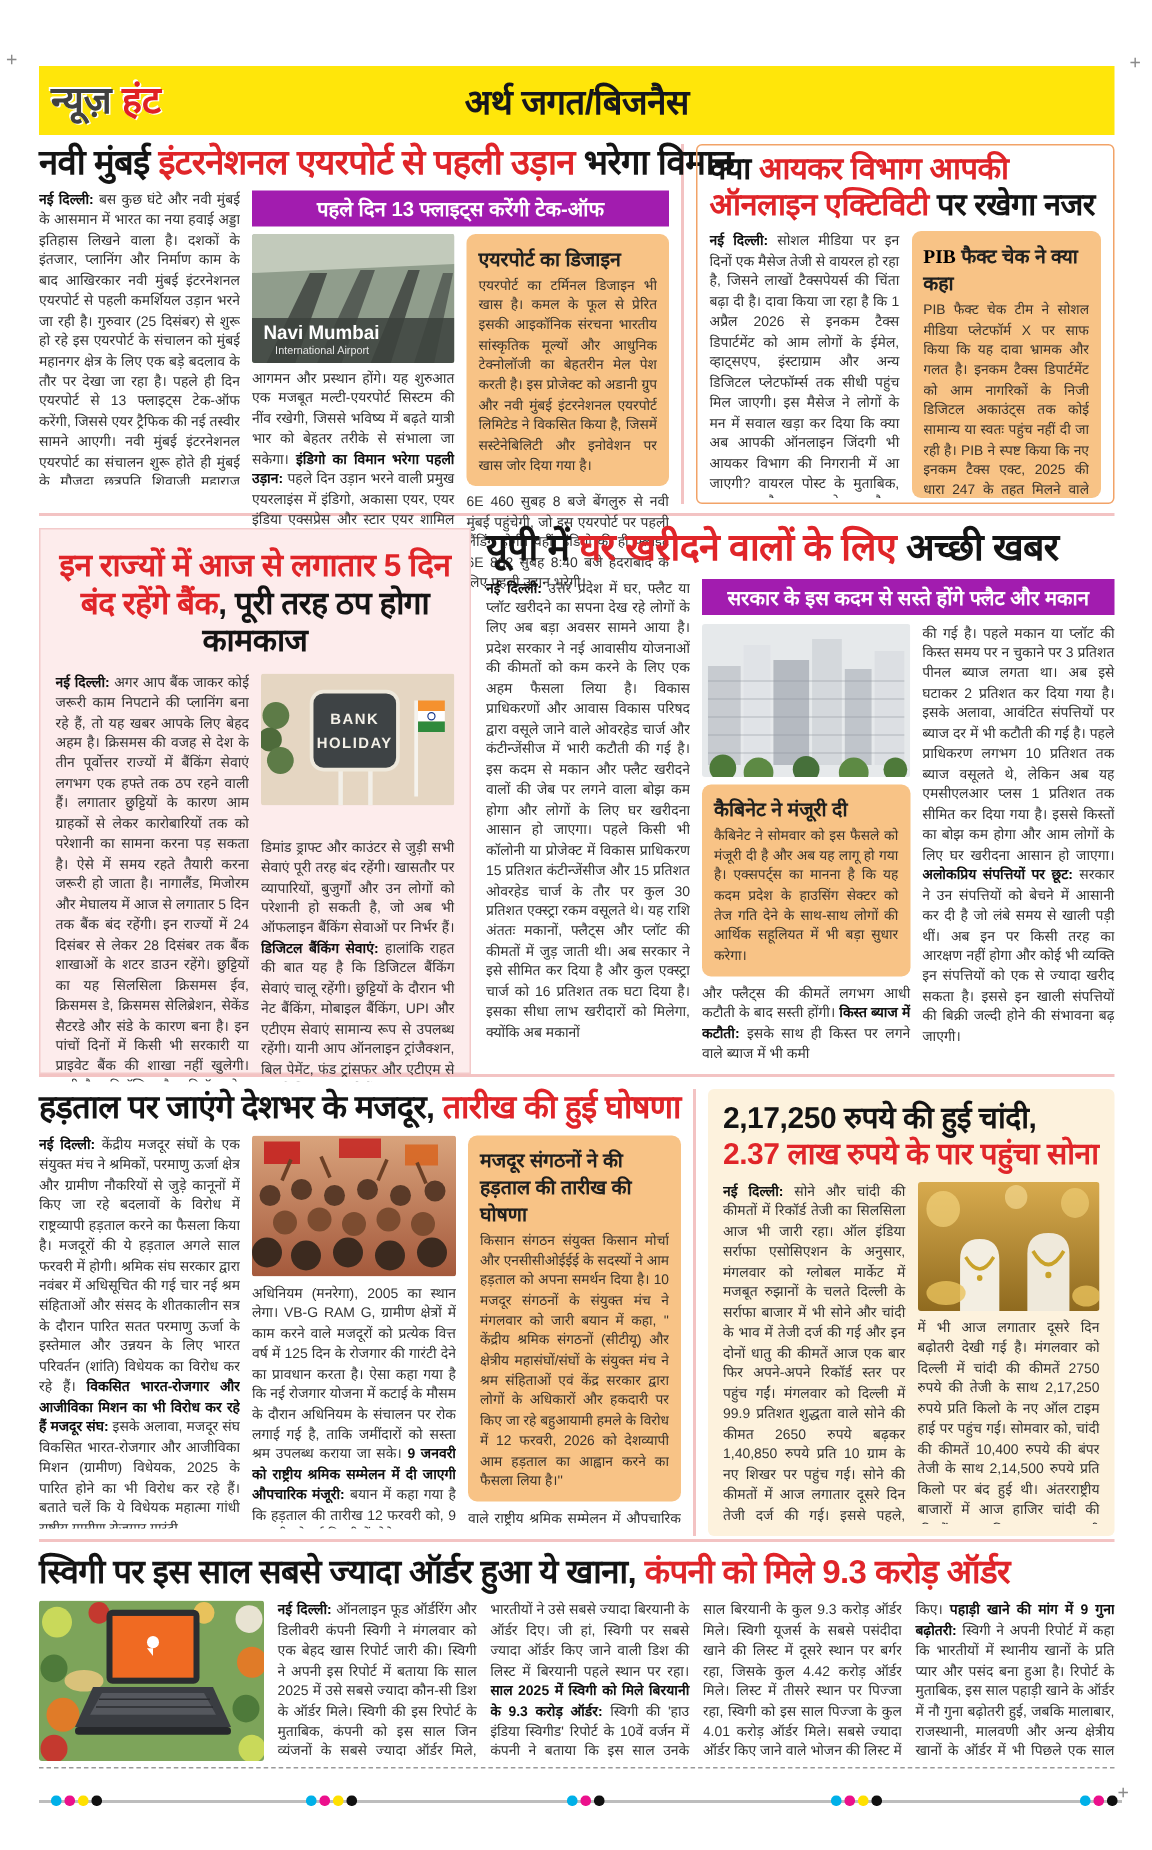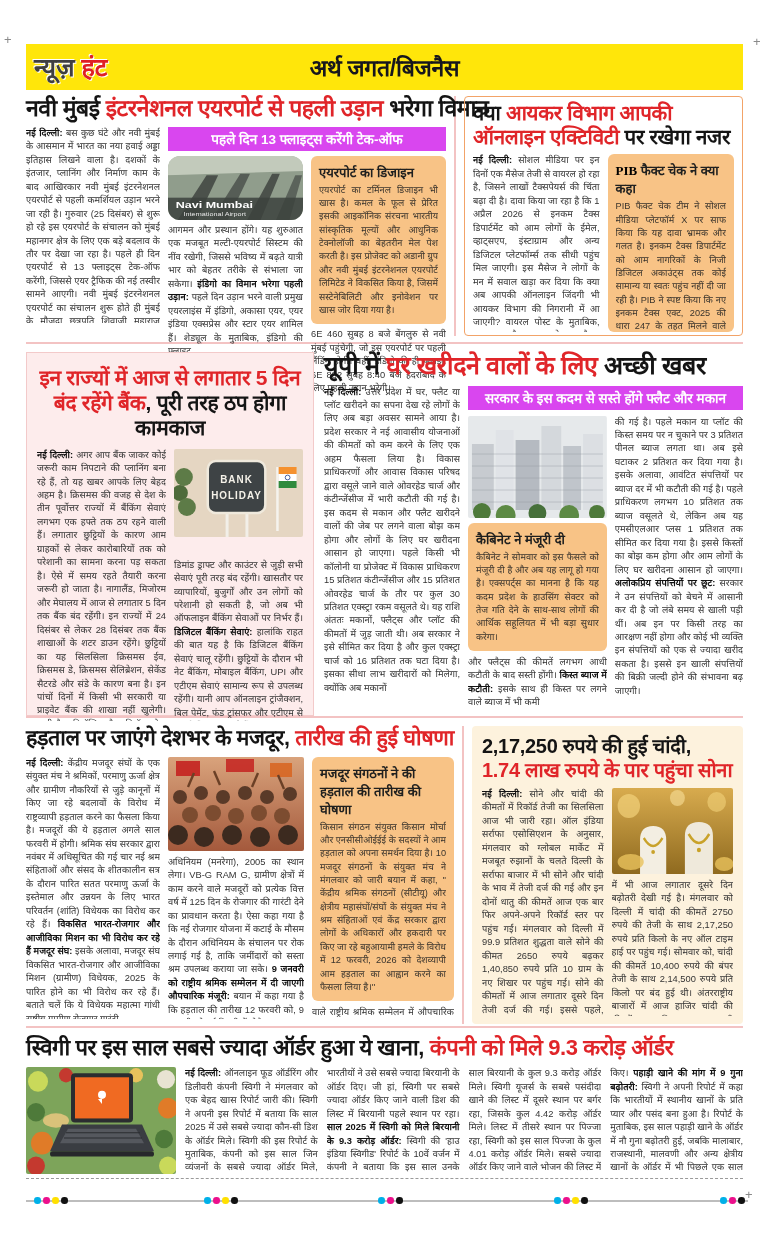--- a/index.html
+++ b/index.html
@@ -22,38 +22,38 @@
   .header-right { margin-left:auto; display:flex; align-items:center; gap:9px; z-index:2; }
   .dateline { font-size:10px; font-weight:700; color:#1c1c1c; }
   .pageno { border-left:2.5px solid #141414; padding:1px 2px 1px 9px; font-size:34px; font-weight:800; color:#0c0c0c; line-height:0.95; }
 
   
   .b { font-size:9.3px; line-height:1.45; text-align:justify; color:#333; overflow:hidden; }
   .lead { font-weight:700; color:#111; }
   .ibold { font-weight:700; color:#111; }
   .red { color:#e02529; }
   .blk { color:#141414; }
-  .band { background:#d946ef; color:#ffffff; font-weight:700; font-size:13.5px; text-align:center; padding:3px 2px; }
+  .band { background:#a21caf; color:#ffffff; font-weight:700; font-size:13.5px; text-align:center; padding:3px 2px; }
   .obox { background:#f8c386; border-radius:6px; padding:7px 8px; overflow:hidden; }
   .obox h3 { font-size:13px; font-weight:800; color:#20201f; margin-bottom:3px; }
   .obox .b { font-size:9.2px; color:#3a342c; }
   .imgbox { width:100%; overflow:hidden; border-radius:2px; }
   .imgbox svg { display:block; width:100%; height:100%; }
 
   
   .sec1 { display:flex; height:254px; border-bottom:2px solid #f3c3c3; padding:6px 0 6px; }
   .artA { width:430px; padding-right:8px; border-right:2px solid #f3c3c3; }
   .artA .hl { font-size:23px; font-weight:800; line-height:1.12; letter-spacing:-0.4px; margin-bottom:5px; white-space:nowrap; }
   .artA-body { display:flex; gap:8px; height:196px; }
   .colA1 { width:134px; height:100%; }
   .artA-right { flex:1; display:flex; flex-direction:column; }
   .rowA { display:flex; gap:8px; flex:1; margin-top:5px; }
   .colA2 { width:50%; display:flex; flex-direction:column; gap:4px; }
   .colA3 { width:50%; display:flex; flex-direction:column; gap:4px; }
-  .colA2 .imgbox { height:64px; flex:none;border-radius:12px; }
+  .colA2 .imgbox { height:86px; flex:none; }
   .colA2 .b, .colA3 .b { flex:1; }
 
   .artB { flex:1; margin-left:8px; border:1px solid #f2a368; border-radius:4px; padding:4px 8px 6px; }
   .artB .hl { font-size:20.5px; font-weight:800; line-height:1.18; letter-spacing:-0.3px; margin-bottom:5px; }
   .artB-body { display:flex; gap:8px; height:178px; }
   .colB1 { width:50%; height:100%; }
   .colB2 { width:50%; }
   .pib-label { font-family:"Liberation Serif","DejaVu Serif",serif; color:#000000; font-weight:700; }
 
   
@@ -310,21 +310,21 @@
           <div class="obox">
             <h3>मजदूर संगठनों ने की हड़ताल की तारीख की घोषणा</h3>
             <p class="b">किसान संगठन संयुक्त किसान मोर्चा और एनसीसीओईईई के सदस्यों ने आम हड़ताल को अपना समर्थन दिया है। 10 मजदूर संगठनों के संयुक्त मंच ने मंगलवार को जारी बयान में कहा, '' केंद्रीय श्रमिक संगठनों (सीटीयू) और क्षेत्रीय महासंघों/संघों के संयुक्त मंच ने श्रम संहिताओं एवं केंद्र सरकार द्वारा लोगों के अधिकारों और हकदारी पर किए जा रहे बहुआयामी हमले के विरोध में 12 फरवरी, 2026 को देशव्यापी आम हड़ताल का आह्वान करने का फैसला लिया है।''</p>
           </div>
           <p class="b">वाले राष्ट्रीय श्रमिक सम्मेलन में औपचारिक रूप से मंजूरी दी जाएगी। प्रस्तावित हड़ताल के संसद के बजट सत्र के साथ पड़ने की संभावना है, जो हर साल फरवरी में आयोजित होता है।</p>
         </div>
       </div>
     </article>
 
     <article class="silver">
-      <h1 class="hl"><span class="blk">2,17,250 रुपये की हुई चांदी, </span><span class="red">1.74 लाख रुपये के पार पहुंचा सोना</span></h1>
+      <h1 class="hl"><span class="blk">2,17,250 रुपये की हुई चांदी, </span><span class="red">2.37 लाख रुपये के पार पहुंचा सोना</span></h1>
       <div class="silver-body">
         <p class="b colV1"><span class="lead">नई दिल्ली:</span> <span>सोने और चांदी की कीमतों में रिकॉर्ड तेजी का सिलसिला आज भी जारी रहा। ऑल इंडिया सर्राफा एसोसिएशन के अनुसार, मंगलवार को ग्लोबल मार्केट में मजबूत रुझानों के चलते दिल्ली के सर्राफा बाजार में भी सोने और चांदी के भाव में तेजी दर्ज की गई और इन दोनों धातु की कीमतें आज एक बार फिर अपने-अपने रिकॉर्ड स्तर पर पहुंच गईं। मंगलवार को दिल्ली में 99.9 प्रतिशत शुद्धता वाले सोने की कीमत 2650 रुपये बढ़कर 1,40,850 रुपये प्रति 10 ग्राम के नए शिखर पर पहुंच गई। सोने की कीमतों में आज लगातार दूसरे दिन तेजी दर्ज की गई। इससे पहले, सोमवार को सोने की कीमतें 1685 रुपये की बढ़त के साथ 1,38,200 रुपये प्रति 10 ग्राम के भाव पर बंद हुई थीं।</span>  </p>
         <div class="colV2">
           <div class="imgbox">
             <svg viewBox="0 0 130 86" preserveAspectRatio="none">
               <defs>
                 <linearGradient id="ggold" x1="0" y1="0" x2="0" y2="1">
                   <stop offset="0" stop-color="#d8ab4e"></stop>
                     <stop offset="1" stop-color="#8f6a1f"></stop>
                 </linearGradient>

